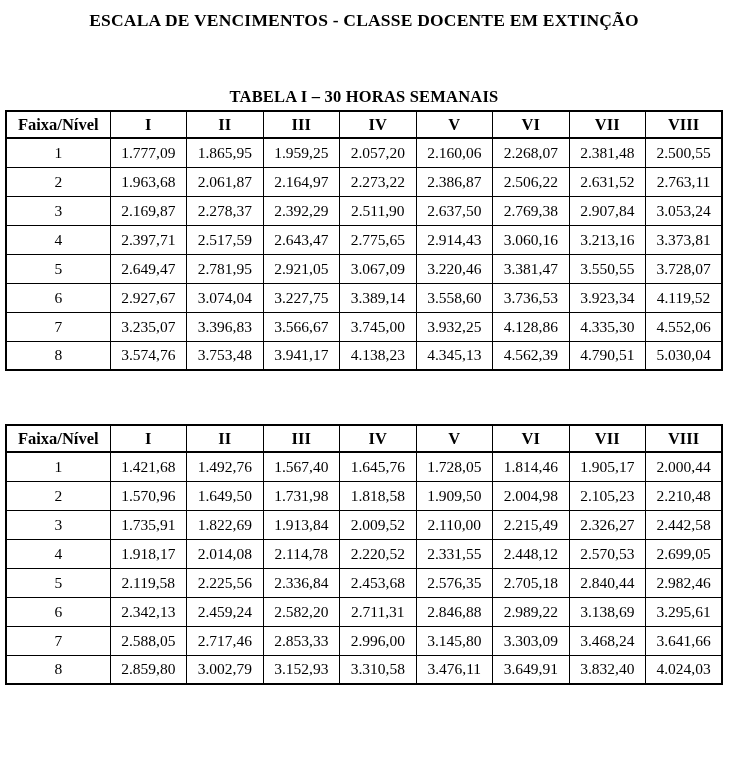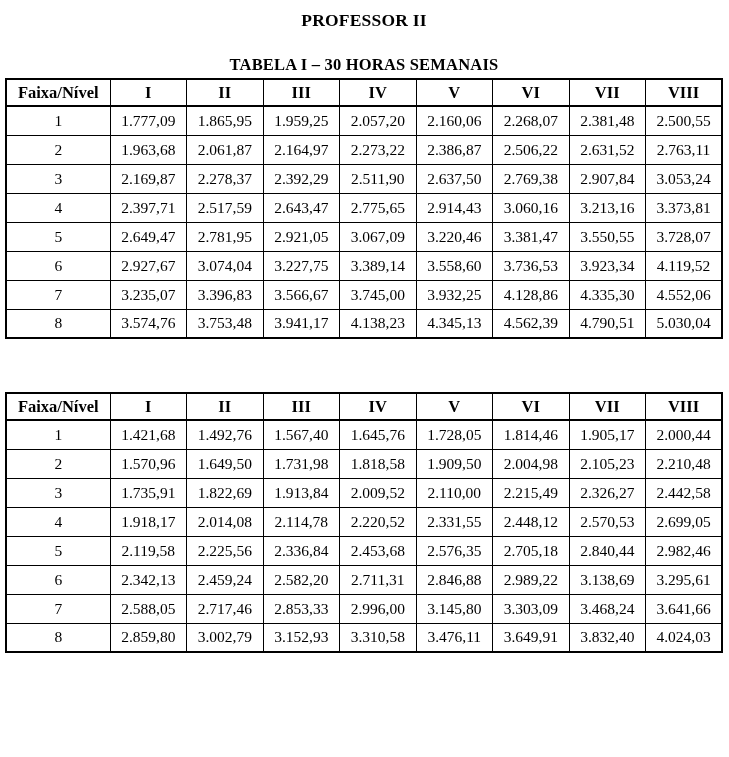--- a/index.html
+++ b/index.html
@@ -17,21 +17,21 @@
     overflow: hidden;
   }
   .doc-title {
     text-align: center;
     font-weight: bold;
     font-size: 17.5px;
     line-height: 22px;
     letter-spacing: 0.2px;
   }
   .table-block { width: 718px; }
-  .block-1 { margin-top: 24px; }
+  .block-1 { margin-top: 56px; }
   .block-2 { margin-top: 53px; }
   .table-caption {
     text-align: center;
     font-weight: bold;
     font-size: 16.5px;
     line-height: 20px;
     margin-bottom: 3px;
     letter-spacing: 0.2px;
   }
   table.salary-table {
@@ -63,21 +63,21 @@
   table.salary-table td:first-child {
     width: 104px;
   }
 </style>
 </head>
 <body>
 
 <div class="page">
 
   <div class="doc-title">
-    <div>PROFESSOR II</div>
+    <div>ESCALA DE VENCIMENTOS - CLASSE DOCENTE EM EXTINÇÃO</div>
   </div>
 
   <div class="table-block block-1">
     <div class="table-caption">TABELA I – 30 HORAS SEMANAIS</div>
     <table class="salary-table">
         <thead>
           <tr>
             <th>Faixa/Nível</th>
             <th>I</th>
             <th>II</th>

